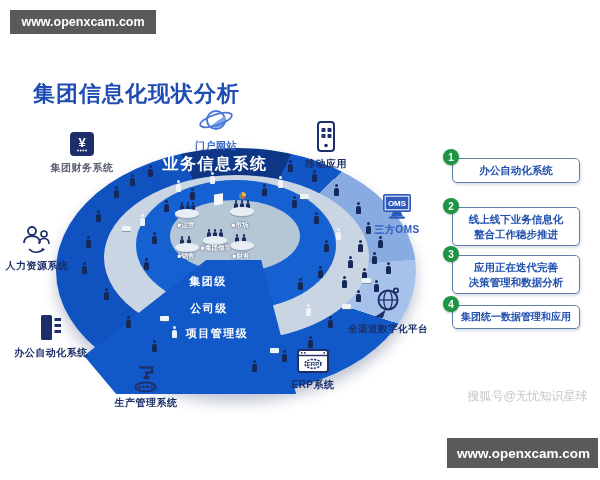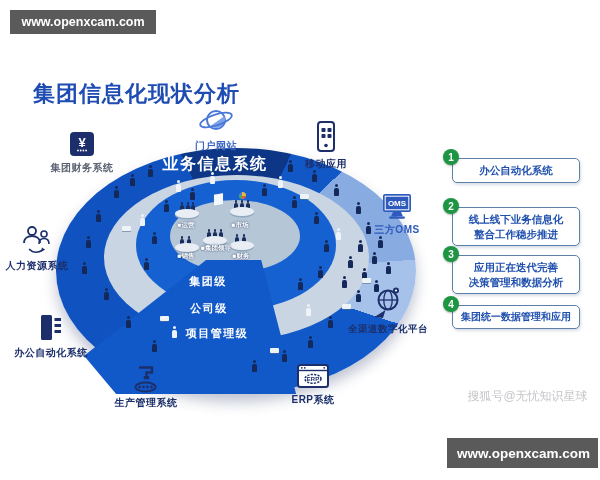--- a/index.html
+++ b/index.html
@@ -218,21 +218,21 @@
       <circle cx="16" cy="14" r="9.5" fill="none" stroke="#1c2f6b" stroke-width="2"></circle>
       <ellipse cx="16" cy="14" rx="4.2" ry="9.5" fill="none" stroke="#1c2f6b" stroke-width="1.3"></ellipse>
       <line x1="6.5" y1="14" x2="25.5" y2="14" stroke="#1c2f6b" stroke-width="1.3"></line>
       <circle cx="24" cy="4.5" r="3" fill="#1c2f6b"></circle>
         <circle cx="24" cy="4.5" r="1.1" fill="#fff"></circle>
       <path d="M2.5 31 L13.5 24 L11 32 Z" fill="#1c2f6b"></path>
     </svg>
     <div class="sys-label c-navy" style="font-size:9.5px;">全渠道数字化平台</div>
   </div>
 
-  <div class="sys" style="left:282px;top:363px;width:62px;">
+  <div class="sys" style="left:282px;top:348px;width:62px;">
     <svg width="34" height="27" viewBox="0 0 34 27">
       <rect x="2" y="2" width="30" height="22" rx="2.5" fill="#fff" stroke="#1c2f6b" stroke-width="2"></rect>
       <line x1="2" y1="7.5" x2="32" y2="7.5" stroke="#1c2f6b" stroke-width="1.4"></line>
       <circle cx="5.8" cy="4.8" r="0.9" fill="#1c2f6b"></circle>
         <circle cx="8.8" cy="4.8" r="0.9" fill="#1c2f6b"></circle>
       <circle cx="28.2" cy="4.8" r="0.9" fill="#1c2f6b"></circle>
       <ellipse cx="17" cy="15.8" rx="8" ry="4.4" fill="none" stroke="#1c2f6b" stroke-width="1.5" stroke-dasharray="2.2 1.2"></ellipse>
       <text x="17" y="18" text-anchor="middle" font-size="6" font-weight="bold" fill="#1c2f6b">ERP</text>
     </svg>
     <div class="sys-label c-navy">ERP系统</div>

